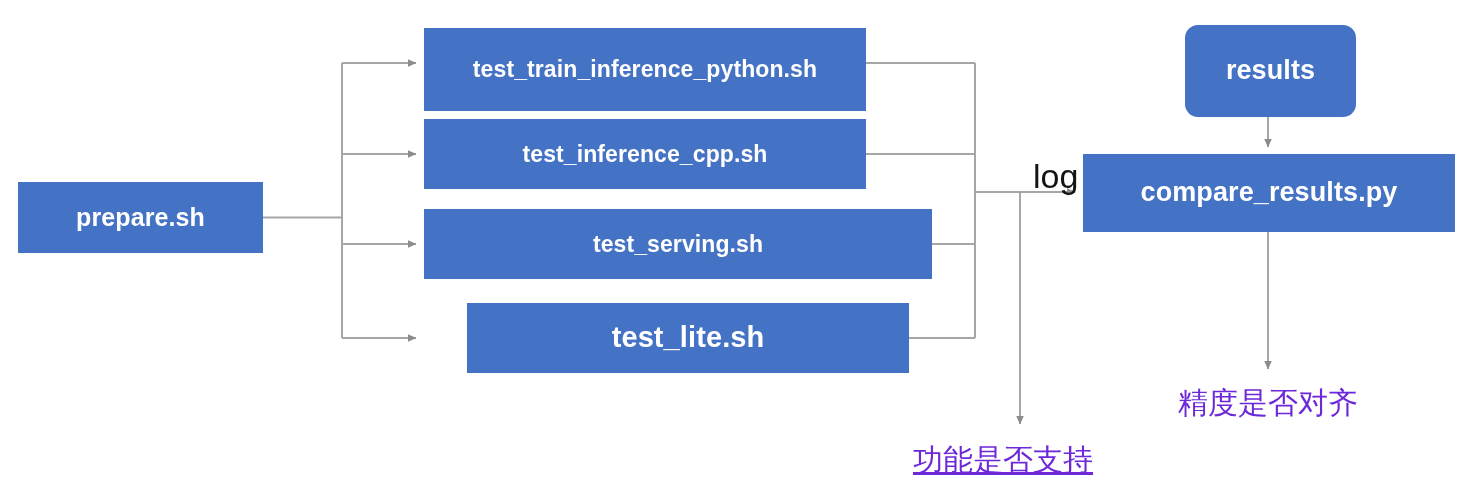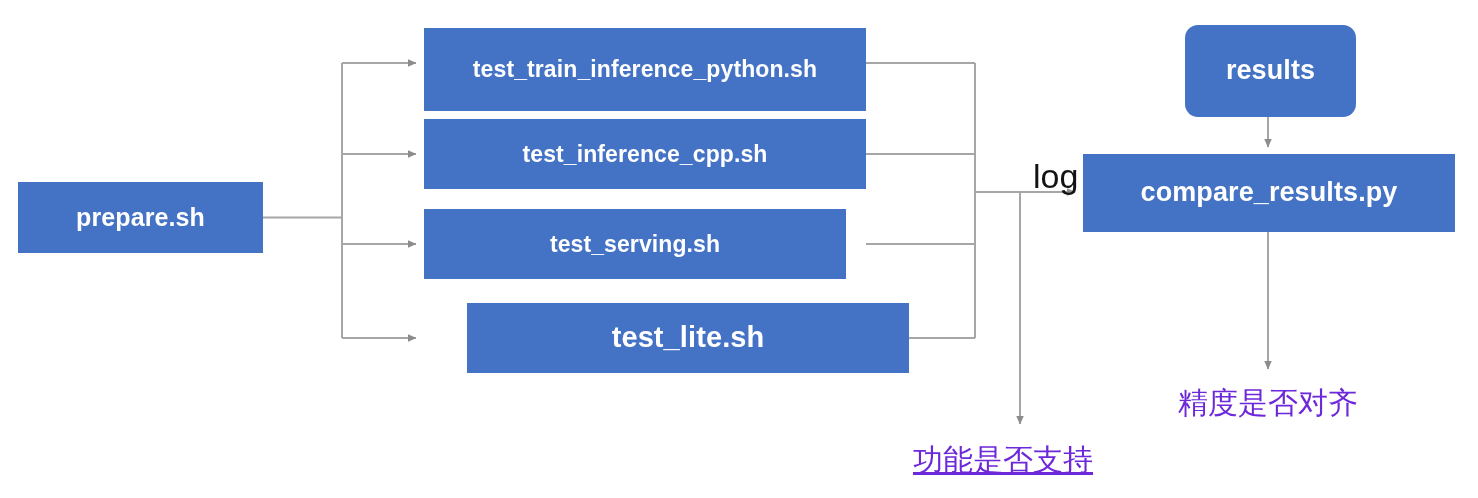--- a/index.html
+++ b/index.html
@@ -99,21 +99,21 @@
   </div>
 
   <div class="node" style="left:424px; top:28px; width:442px; height:83px; font-size:23px;">
     <span>test_train_inference_python.sh</span>
   </div>
 
   <div class="node" style="left:424px; top:119px; width:442px; height:70px; font-size:23px;">
     <span>test_inference_cpp.sh</span>
   </div>
 
-  <div class="node" style="left:424px; top:209px; width:422px; height:70px; font-size:23px;">
+  <div class="node" style="left:424px; top:209px; width:508px; height:70px; font-size:23px;">
     <span>test_serving.sh</span>
   </div>
 
   <div class="node" style="left:424px; top:303px; width:442px; height:70px; font-size:29px;margin-left:43px;">
     <span>test_lite.sh</span>
   </div>
 
   <div class="node rounded" style="left:1185px; top:25px; width:171px; height:92px; font-size:27px;justify-content:center;">
     <span>results</span>
   </div>

